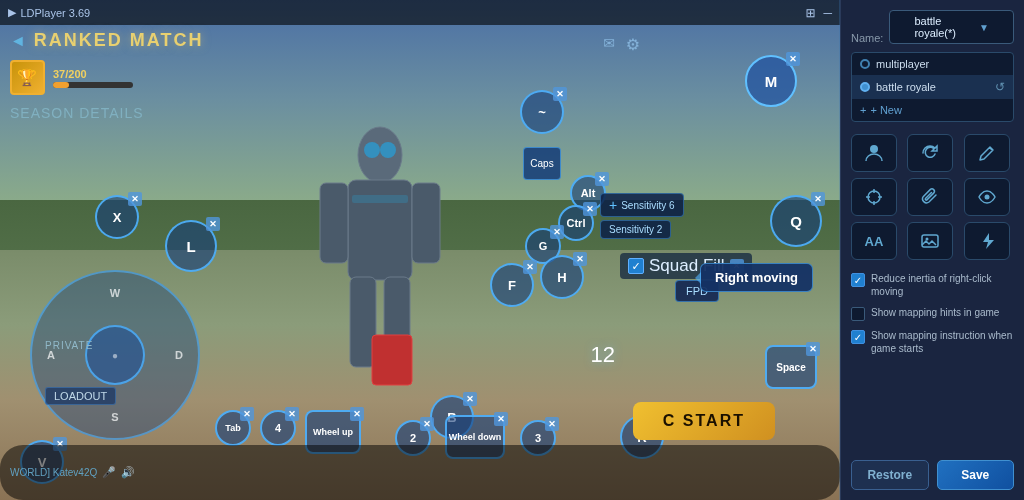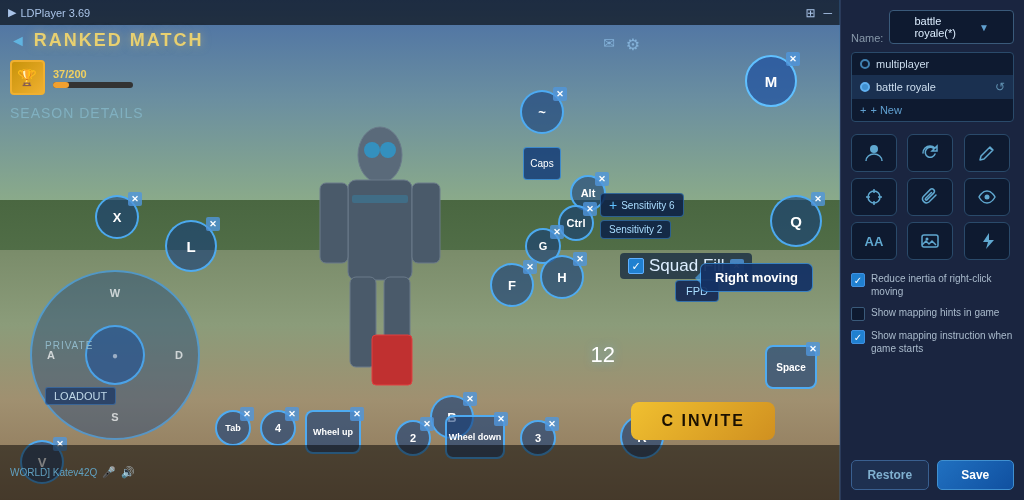--- a/index.html
+++ b/index.html
@@ -147,20 +147,21 @@
     
     .bottom-hud {
       position: absolute;
       bottom: 0; left: 0; right: 0;
       height: 55px;
       background: rgba(0,0,0,0.5);
       display: flex;
       align-items: center;
       padding: 0 10px;
       gap: 10px;
+      border-radius: 23px;
     }
 
     .bottom-player-info {
       display: flex;
       align-items: center;
       gap: 5px;
       color: #ccc;
       font-size: 11px;
     }
 
@@ -850,21 +851,21 @@
       <div class="key-close">✕</div>
       <span>V</span>
     </div>
   </div>
 
   <div class="ammo-display">12</div>
 
   <div class="isolated-badge">ISOLATED</div>
 
   <div class="start-button">
-    <span>C INVITE</span>
+    <span>C START</span>
   </div>
 
   <div class="bottom-hud">
     <div class="bottom-player-info">
       <span style="color:#60a0c0;font-size:10px;">WORLD] Katev42Q</span>
       <span style="color:#8899aa;cursor:pointer;">🎤</span>
       <span style="color:#8899aa;cursor:pointer;">🔊</span>
     </div>
   </div>
 </div>

